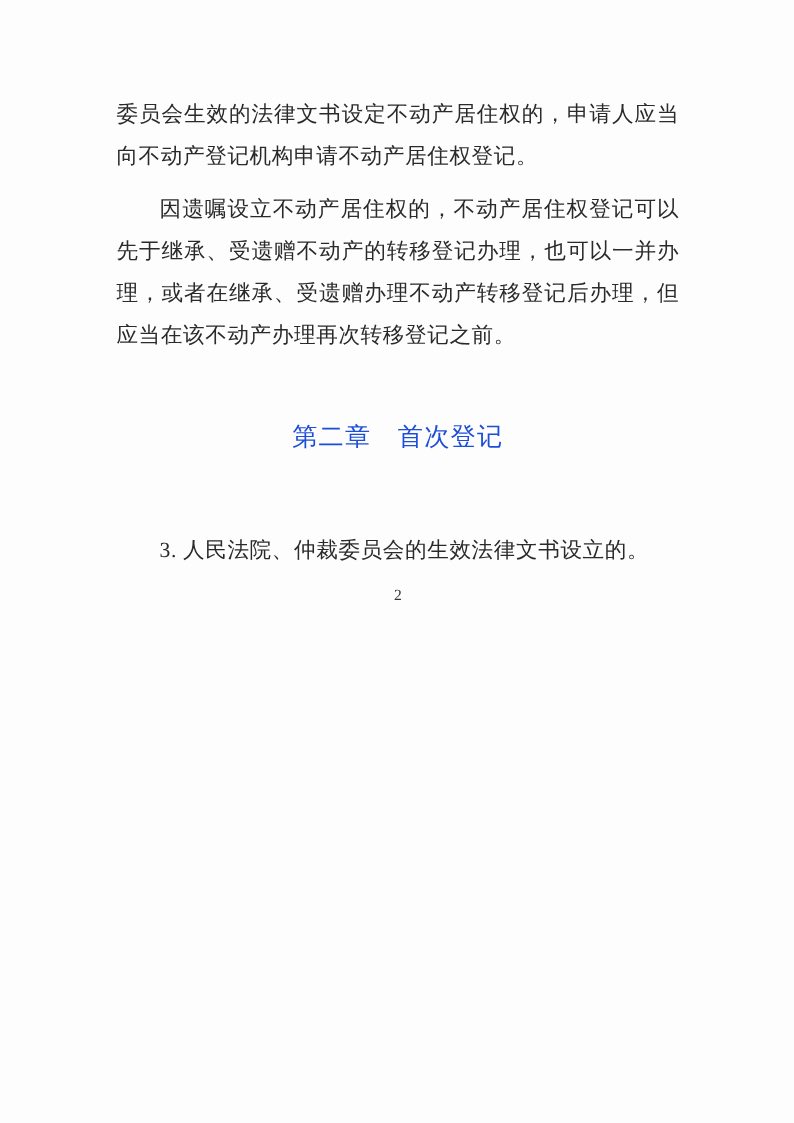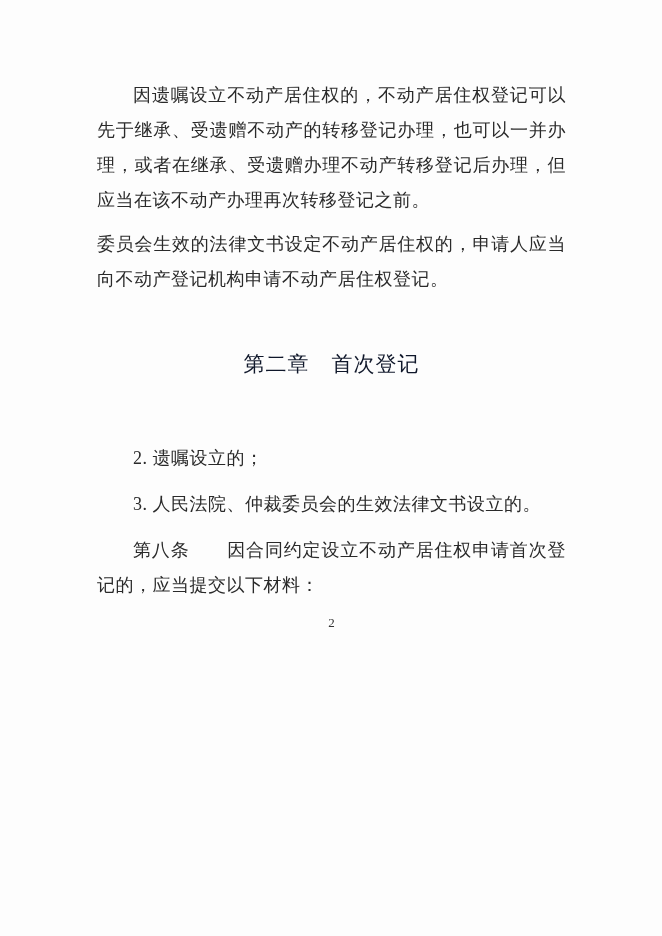--- a/index.html
+++ b/index.html
@@ -28,45 +28,43 @@
   .indent { text-indent: 2em; }
   .no-indent { text-indent: 0; }
   .item { margin-bottom: 11px; }
   .chapter-heading {
     font-size: 21px;
     font-weight: normal;
     line-height: 30px;
     text-align: center;
     letter-spacing: 1px;
     margin: 52px 0 62px 0;
-    color: #0f172a;
+    color: #1d4ed8;
   }
   .page-number {
     text-align: center;
     font-size: 13px;
     line-height: 16px;
     margin-top: 12px;
     color: #333333;
   }
 </style>
 </head>
 <body>
 
 <div class="page">
 
+  <p class="body-par no-indent">委员会生效的法律文书设定不动产居住权的，申请人应当向不动产登记机构申请不动产居住权登记。</p>
+
   <p class="body-par indent">因遗嘱设立不动产居住权的，不动产居住权登记可以先于继承、受遗赠不动产的转移登记办理，也可以一并办理，或者在继承、受遗赠办理不动产转移登记后办理，但应当在该不动产办理再次转移登记之前。</p>
-
-  <p class="body-par no-indent">委员会生效的法律文书设定不动产居住权的，申请人应当向不动产登记机构申请不动产居住权登记。</p>
 
   <h2 class="chapter-heading">第二章　首次登记</h2>
 
 
 
-  <p class="body-par indent item">2. 遗嘱设立的；</p>
 
   <p class="body-par indent item">3. 人民法院、仲裁委员会的生效法律文书设立的。</p>
 
 
-  <p class="body-par indent">第八条　　因合同约定设立不动产居住权申请首次登记的，应当提交以下材料：</p>
 
   <div class="page-number">2</div>
 
 </div>
 
 </body></html>

